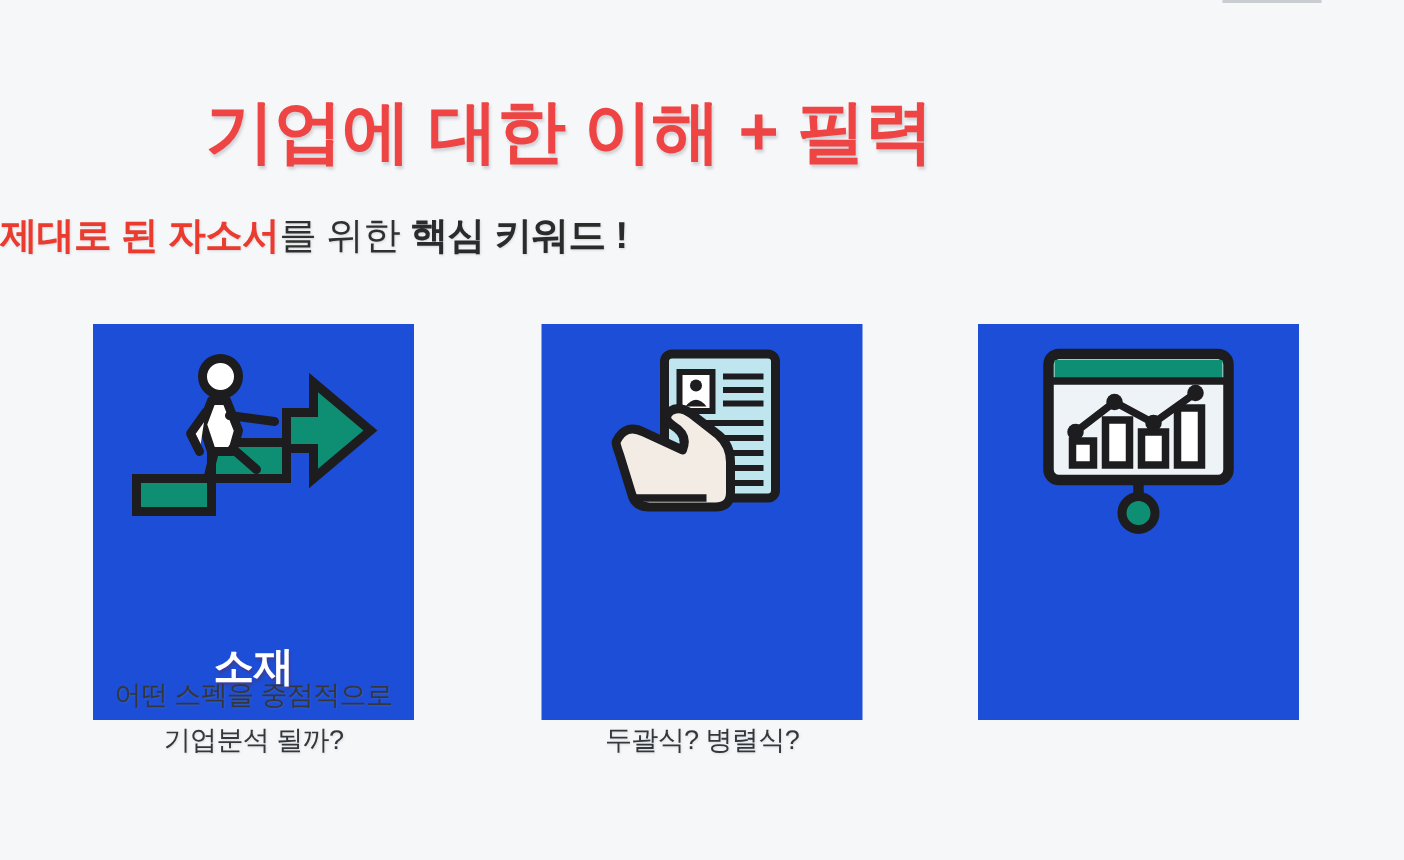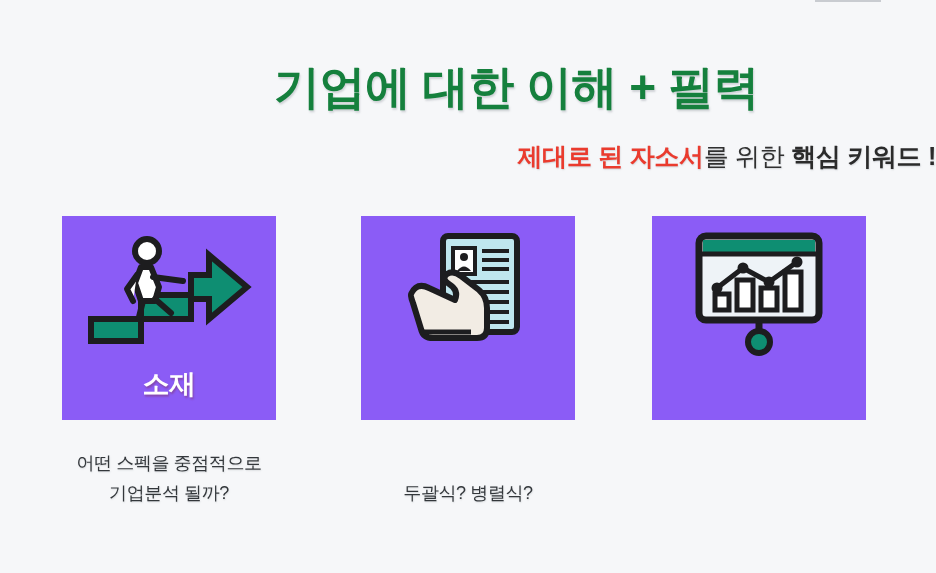--- a/index.html
+++ b/index.html
@@ -32,35 +32,35 @@
     width: 936px;
     height: 573px;
   }
 
   
   .title {
     position: absolute;
     left: 0;
     top: 57px;
     width: 759px;
-    text-align: right;
+    text-align: center;
     font-size: 46px;
     font-weight: bold;
-    color: #15803d;
+    color: #ef4444;
     letter-spacing: -0.5px;
     text-shadow: 1px 2px 2px rgba(120,125,135,0.30);
     white-space: nowrap;
   }
 
   .subtitle {
     position: absolute;
     left: 0;
     top: 140px;
     width: 936px;
-    text-align: right;
+    text-align: left;
     font-size: 25px;
     color: #2b2b2b;
     letter-spacing: -0.3px;
     white-space: nowrap;
     text-shadow: 0.5px 1px 1.5px rgba(120,125,135,0.28);
   }
   .subtitle .accent {
     color: #ea3b2e;
     font-weight: bold;
   }
@@ -70,22 +70,22 @@
   }
   .subtitle .strong {
     font-weight: bold;
     color: #2b2b2b;
   }
 
   
   .card {
     position: absolute;
     width: 214px;
-    height: 204px;
-    background: #8b5cf6;
+    height: 264px;
+    background: #1d4ed8;
     top: 216px;
   }
   .card-1 { left: 62px; }
   .card-2 { left: 361px; }
   .card-3 { left: 652px; }
 
   .card-icon {
     position: absolute;
     left: 0;
     top: 14px;

